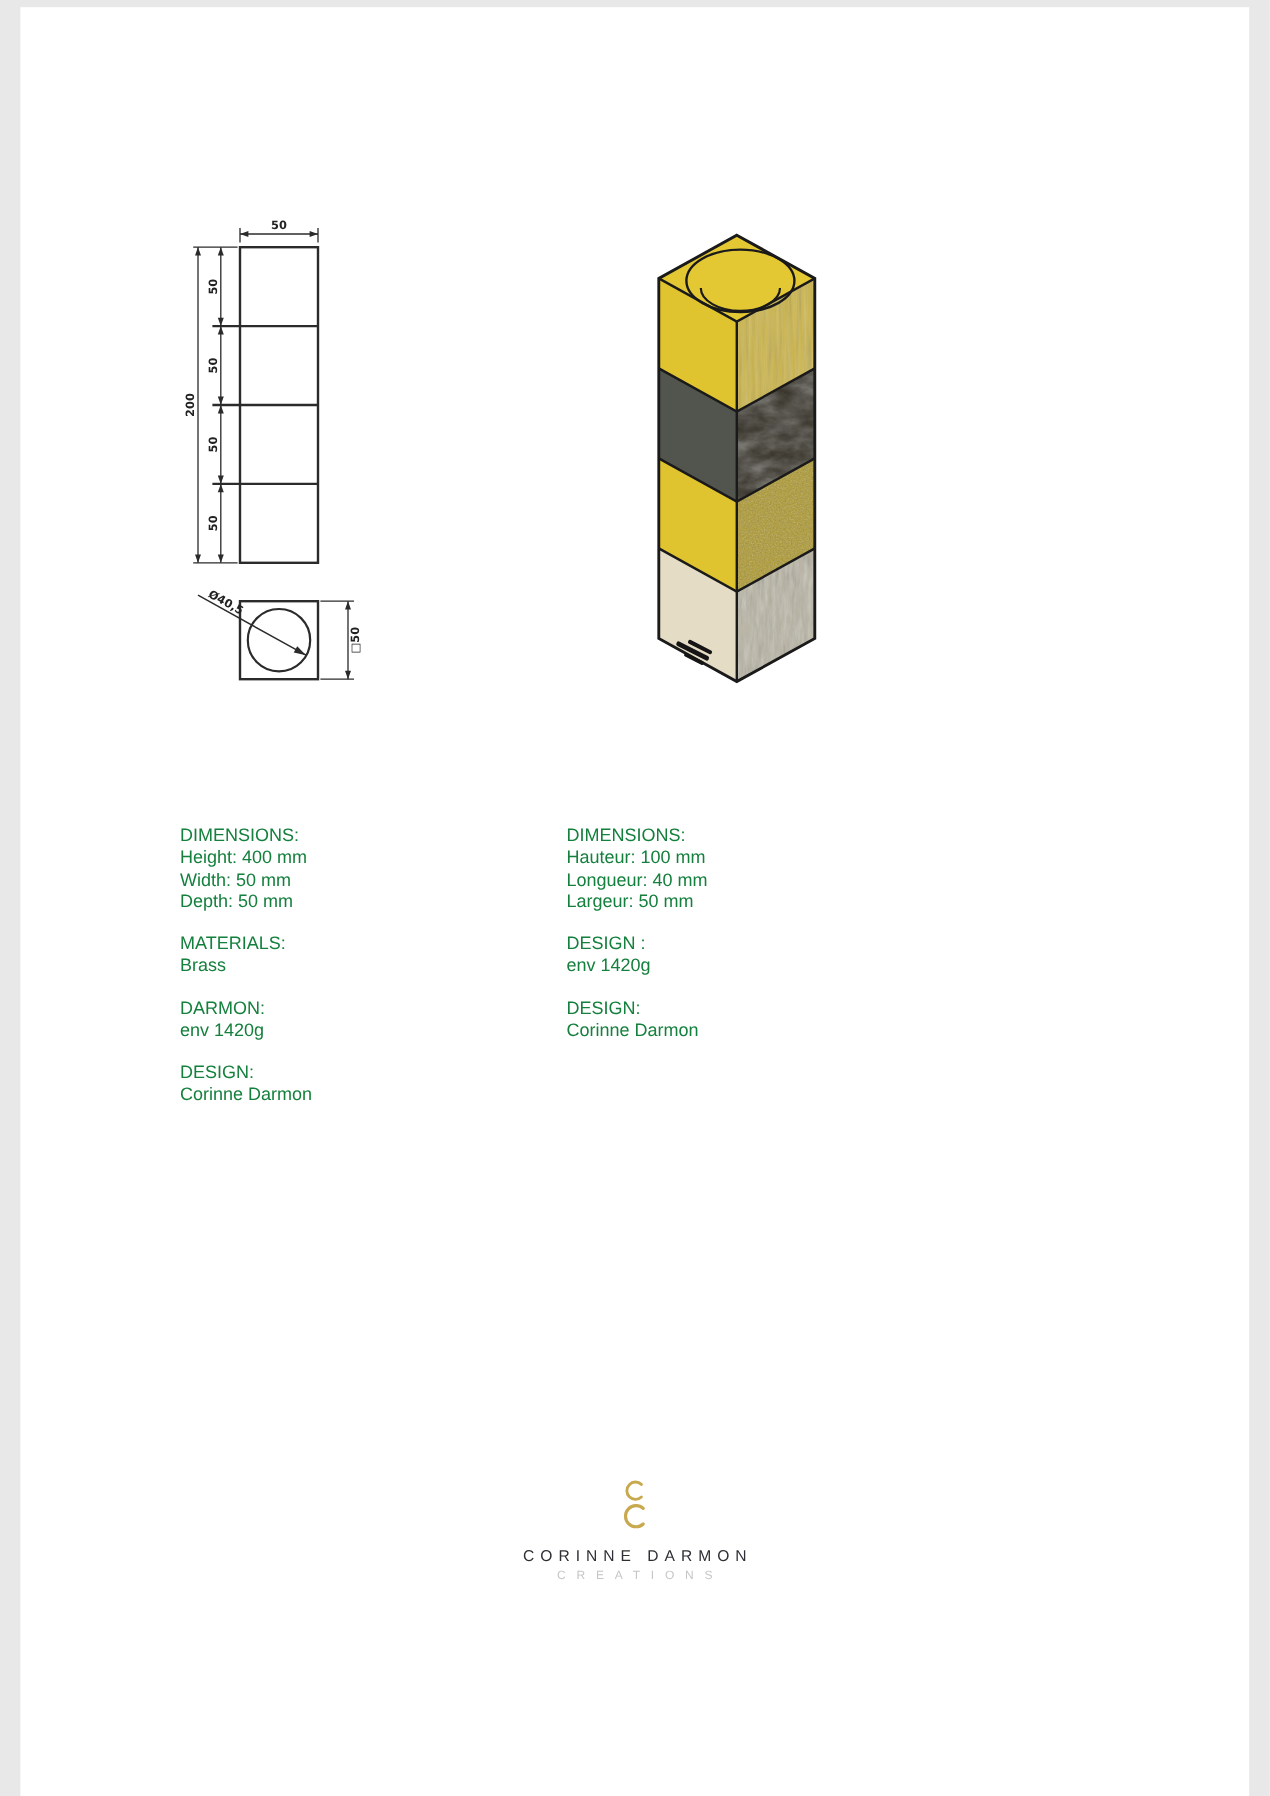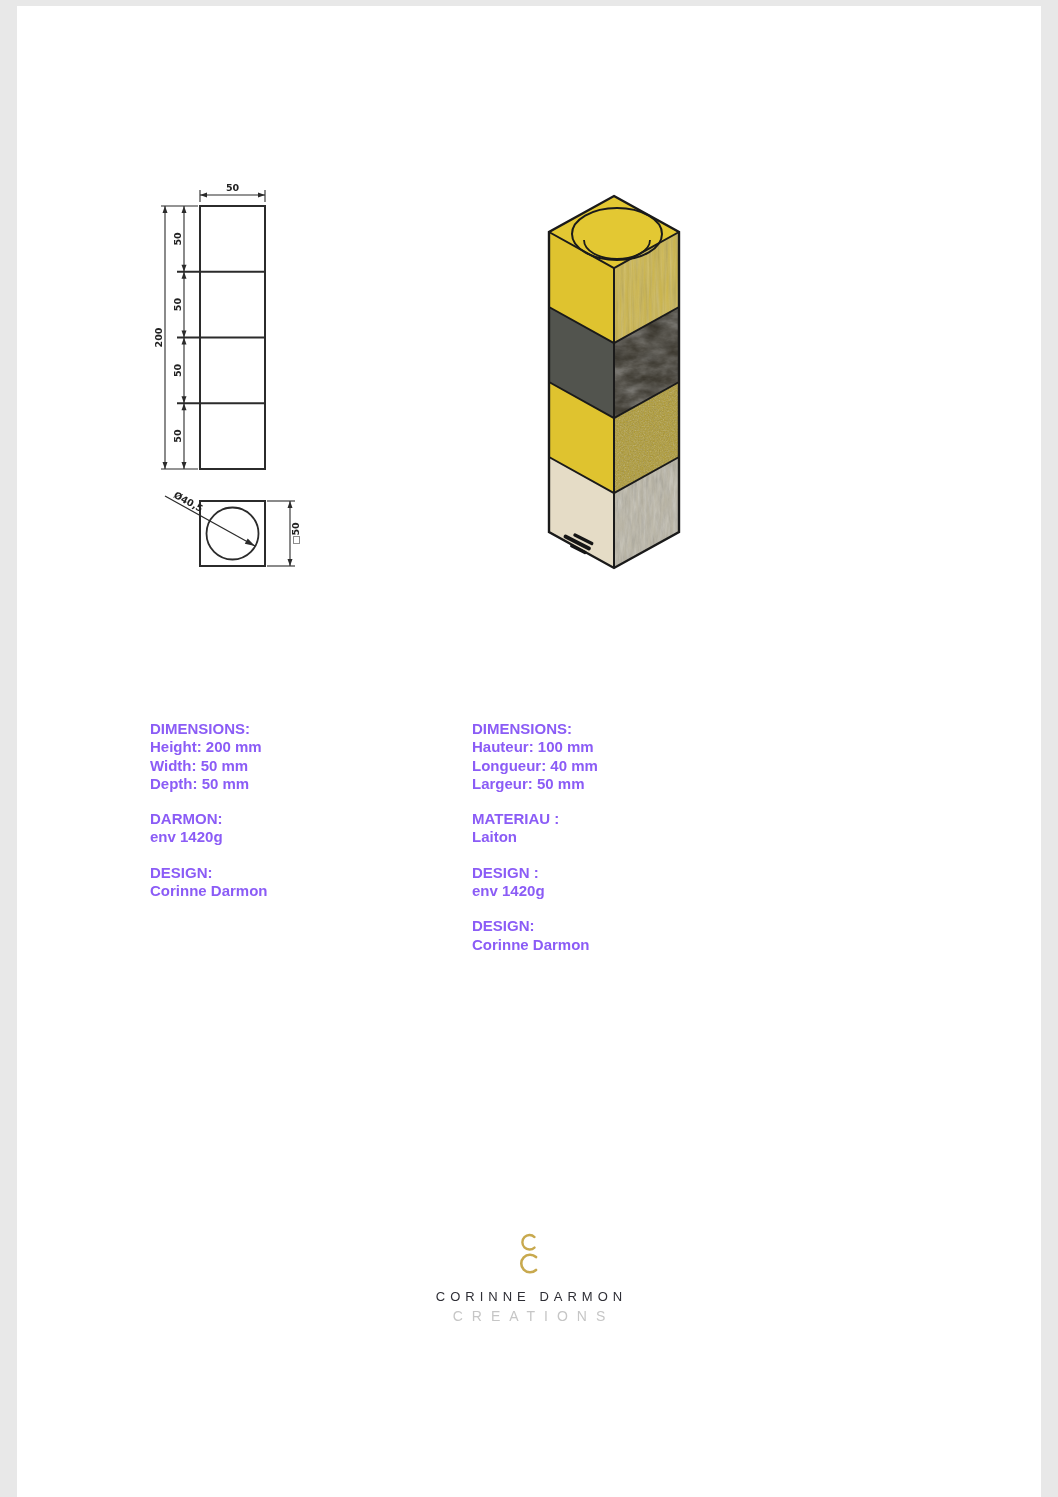--- a/index.html
+++ b/index.html
@@ -8,38 +8,38 @@
     width:1024px;height:1497px;
     background:#ffffff;
     font-family:"Liberation Sans","DejaVu Sans",sans-serif;
     overflow:hidden;
     margin:6px auto;
   }
   svg text{font-family:"DejaVu Sans","Liberation Sans",sans-serif;}
   .dim-label{font-size:9.5px;font-weight:700;fill:#222222;}
   .drawing{position:absolute;}
   .specs{
-    position:absolute;top:714px;width:260px;
-    font-size:15px;line-height:18.3px;color:#8b5cf6;font-weight:bold;
+    position:absolute;top:682px;width:260px;
+    font-size:15px;line-height:18.3px;color:#15803d;
   }
   .specs-en{left:133px;}
   .specs-fr{left:455px;}
   .spec-group{margin-bottom:17px;}
   .logo{
     position:absolute;left:0;top:1224px;width:100%;
     display:flex;flex-direction:column;align-items:center;
   }
   .brand{
     margin-top:7px;
     font-size:13px;letter-spacing:5px;padding-left:5px;
     color:#2e2e35;white-space:nowrap;
   }
   .brand-sub{
     margin-top:4px;
-    font-size:14px;letter-spacing:9px;padding-left:9px;
+    font-size:10px;letter-spacing:9px;padding-left:9px;
     color:#c6c6c6;white-space:nowrap;
   }
 </style>
 </head>
 <body>
 
 <div class="page">
 
   <svg class="drawing" style="left:118px;top:166px" width="190" height="320" viewBox="0 0 190 320">
 
@@ -183,44 +183,44 @@
     <g transform="translate(62,356) rotate(27)" fill="#151515">
       <rect x="6" y="0" width="22" height="3.4" rx="1.5"></rect>
       <rect x="-2" y="5.4" width="30" height="4" rx="1.8"></rect>
       <rect x="8" y="11.2" width="18" height="3.2" rx="1.5"></rect>
     </g>
   </svg>
 
   <div class="specs specs-en">
     <div class="spec-group">
       <div class="spec-title">DIMENSIONS:</div>
-      <div class="spec-line">Height: 200 mm</div>
+      <div class="spec-line">Height: 400 mm</div>
       <div class="spec-line">Width: 50 mm</div>
       <div class="spec-line">Depth: 50 mm</div>
+    </div>
+    <div class="spec-group">
+      <div class="spec-title">MATERIALS:</div>
+      <div class="spec-line">Brass</div>
     </div>
     <div class="spec-group">
       <div class="spec-title">DARMON:</div>
       <div class="spec-line">env 1420g</div>
     </div>
     <div class="spec-group">
       <div class="spec-title">DESIGN:</div>
       <div class="spec-line">Corinne Darmon</div>
     </div>
   </div>
 
   <div class="specs specs-fr">
     <div class="spec-group">
       <div class="spec-title">DIMENSIONS:</div>
       <div class="spec-line">Hauteur: 100 mm</div>
       <div class="spec-line">Longueur: 40 mm</div>
       <div class="spec-line">Largeur: 50 mm</div>
-    </div>
-    <div class="spec-group">
-      <div class="spec-title">MATERIAU :</div>
-      <div class="spec-line">Laiton</div>
     </div>
     <div class="spec-group">
       <div class="spec-title">DESIGN :</div>
       <div class="spec-line">env 1420g</div>
     </div>
     <div class="spec-group">
       <div class="spec-title">DESIGN:</div>
       <div class="spec-line">Corinne Darmon</div>
     </div>
   </div>

